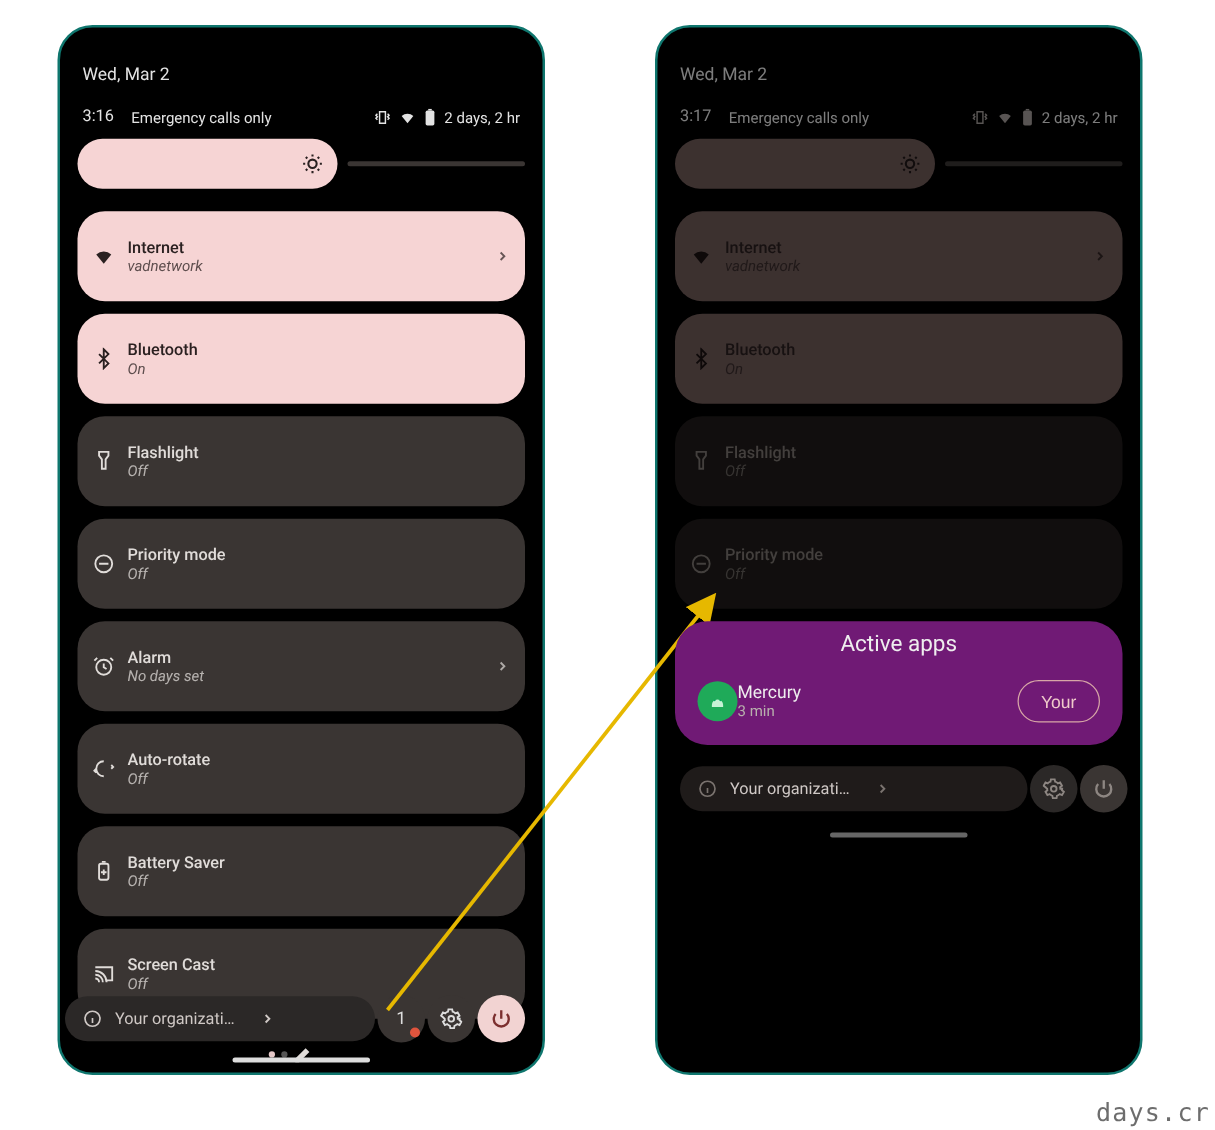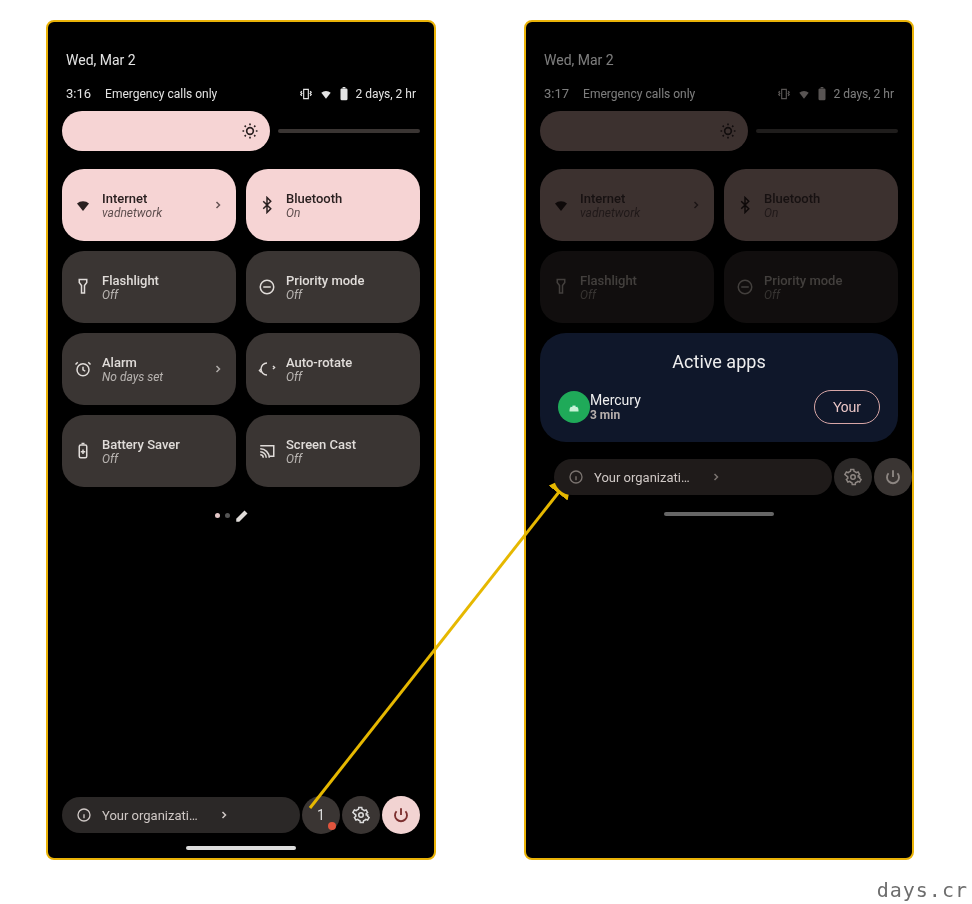--- a/index.html
+++ b/index.html
@@ -8,22 +8,22 @@
     font-family: -apple-system, BlinkMacSystemFont, 'Segoe UI', Roboto, sans-serif;
     width: 972px;
     height: 904px;
     position: relative;
   }
   .phone {
     position: absolute;
     width: 390px;
     height: 840px;
     background: #000;
-    border-radius: 8px;
-    border: 2px solid #eab308;
+    border-radius: 28px;
+    border: 2px solid #0f766e;
     overflow: hidden;
     padding: 14px 14px 0 14px;
   }
   .phone.left { left: 46px; top: 20px; }
   .phone.right { left: 524px; top: 20px; }
   .phone.right::after {
     content:"";
     position:absolute; inset:0;
     background: rgba(0,0,0,0.45);
     pointer-events:none;
@@ -58,21 +58,21 @@
     background: #f6d4d4;
     border-radius: 20px;
     display:flex; align-items:center; justify-content:flex-end;
     padding-right: 10px;
   }
   .brightness-track {
     flex:1; height:4px; background:#3a3533; border-radius:2px;
   }
   .tiles {
     display: grid;
-    grid-template-columns: 1fr 1fr;
+    grid-template-columns: 1fr;
     gap: 10px;
   }
   .tile {
     background: #3a3533;
     border-radius: 22px;
     padding: 14px 12px;
     display:flex; align-items:center; gap:10px;
     min-height: 72px;
     color: #e0dcd9;
   }
@@ -88,21 +88,21 @@
     display:flex; align-items:center; justify-content:center;
     position: relative;
     margin-top: 16px;
     height: 24px;
   }
   .dots { display:flex; gap:5px; }
   .dot { width:5px; height:5px; border-radius:50%; background:#555; }
   .dot.active { background:#e3c7c7; }
   .edit-btn { position:absolute; right:6px; top:0; }
   .footer {
-    position:absolute; left:14px; right:14px; bottom:24px;
+    position:absolute; left:4px; right:14px; bottom:24px;
     display:flex; align-items:center; gap:2px;
   }
   .org-chip {
     flex:1; display:flex; align-items:center; gap:10px;
     background:#2b2827; color:#cfc8c5;
     border-radius: 28px; padding: 10px 14px;
     font-size:13px;
   }
   .org-chip .txt { max-width:120px; overflow:hidden; white-space:nowrap; text-overflow:ellipsis; }
   .round-btn {
@@ -116,37 +116,37 @@
     position:absolute; right:4px; bottom:4px;
     width:8px; height:8px; border-radius:50%; background:#e0543d;
   }
   .home-indicator {
     position:absolute; left:50%; bottom:8px; transform:translateX(-50%);
     width:110px; height:4px; border-radius:2px; background:#ddd;
   }
   .phone.right .home-indicator{ background:#666;}
   
   .active-apps-card {
-    background:#0f172a;
+    background:#701a75;
     border-radius:26px;
-    padding:18px 18px 18px 18px;
+    padding:8px 18px 18px 18px;
     margin-top:10px;
     color:#eee;
   }
   .active-apps-card h3 {
     font-size:18px; font-weight:400; text-align:center; margin-bottom:18px;
   }
   .app-row { display:flex; align-items:center; }
   .app-icon {
     width:32px; height:32px; border-radius:50%;
     background:#1faa59; display:flex; align-items:center; justify-content:center;
   }
   .app-row .meta { flex:1; }
   .app-row .name { font-size:14px; }
-  .app-row .dur { font-size:12px; color:#b8b0ad;font-weight:bold; }
+  .app-row .dur { font-size:12px; color:#b8b0ad; }
   .stop-btn {
     border:1px solid #d7a6a6; color:#efcaca; background:transparent;
     border-radius:20px; padding:8px 18px; font-size:14px;
   }
   
   .arrow-svg { position:absolute; left:300px; top:438px; pointer-events:none; }
   .watermark {
     position:absolute; right:4px; bottom:2px;
     color:#6d6d6d; font-size:20px; letter-spacing:1px;
     font-family: monospace;

